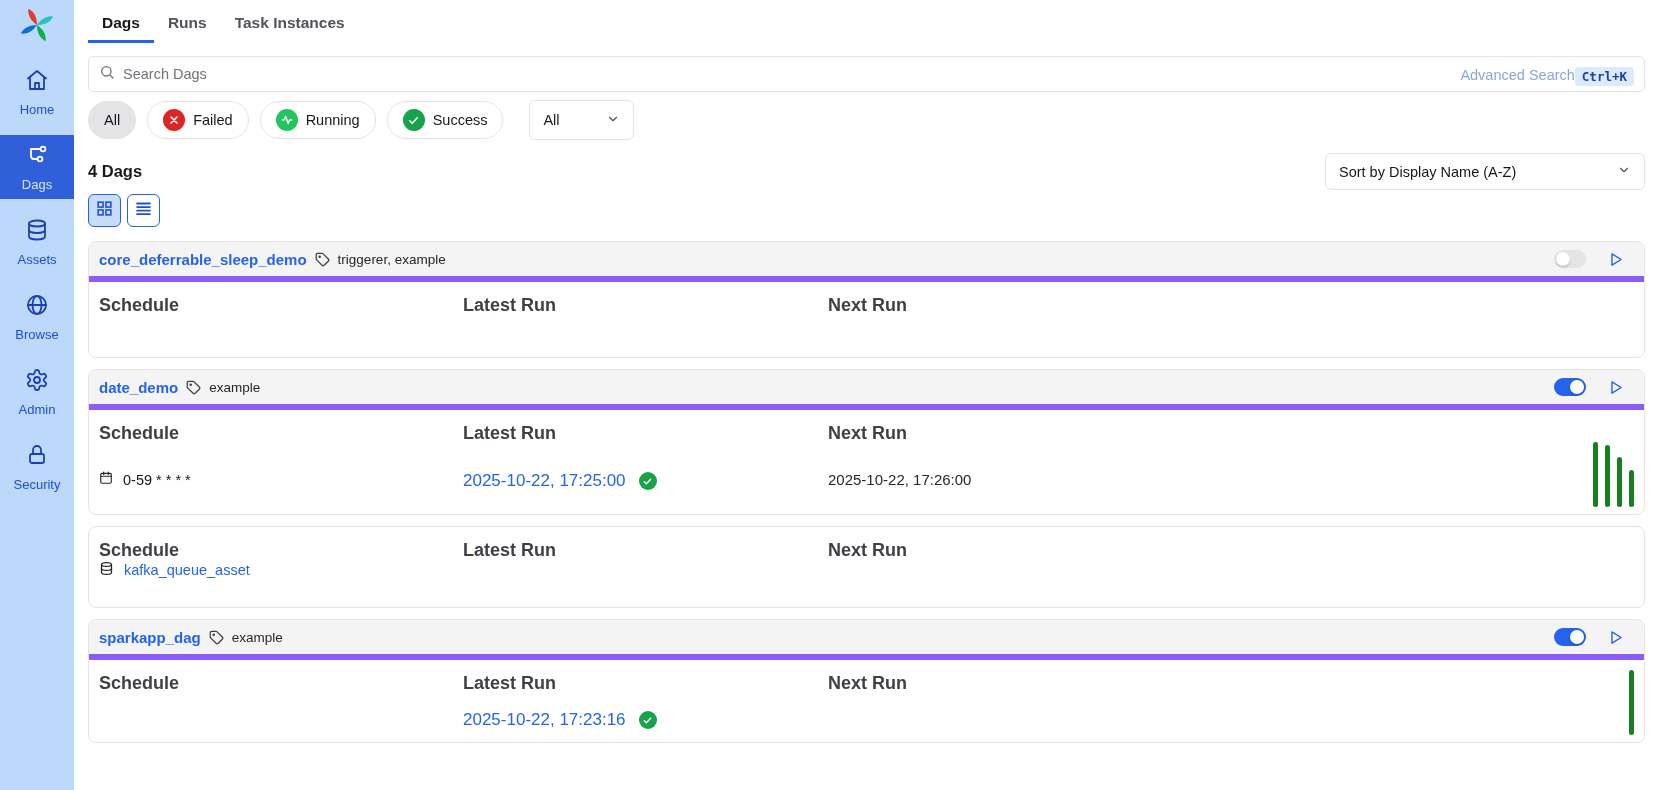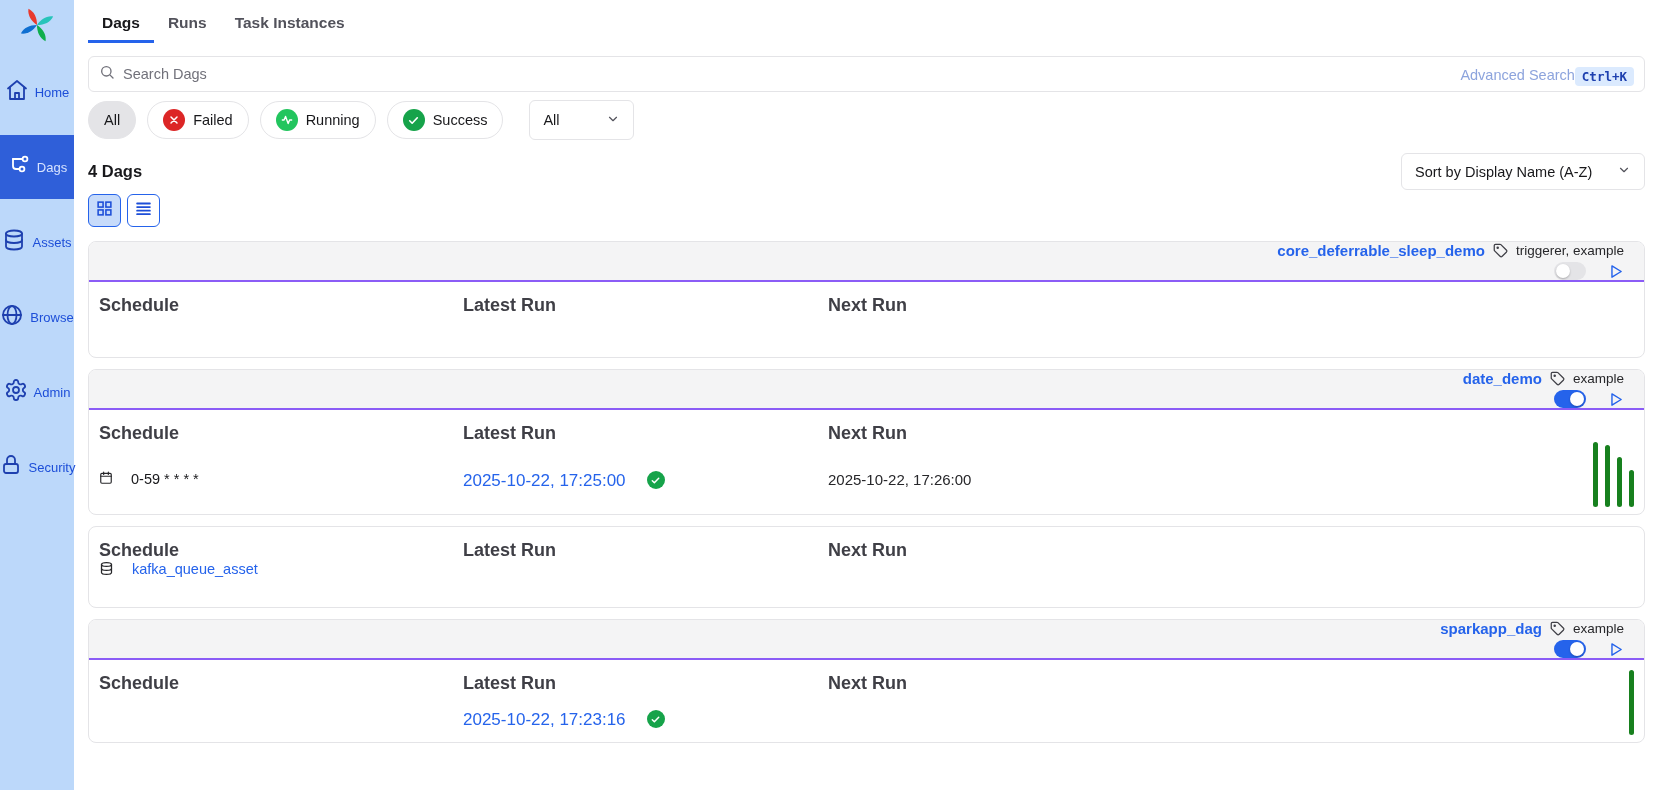--- a/index.html
+++ b/index.html
@@ -4,21 +4,21 @@
 <style>
   * { box-sizing: border-box; margin: 0; padding: 0; }
   html,body { width:1655px; height:790px; }
   body { font-family: "Liberation Sans", sans-serif; background:#fff; color:#18181b; overflow:hidden; }
   .app { display:flex; width:1655px; height:790px; }
 
   
   .sidebar { width:74px; flex:0 0 74px; background:#bcd8fa; height:790px; display:flex; flex-direction:column; align-items:stretch; }
   .logo { height:46px; display:flex; align-items:center; justify-content:center; padding-top:8px; }
   .nav { margin-top:14px; display:flex; flex-direction:column; }
-  .nav-item { height:64px; margin-bottom:11px; display:flex; flex-direction:row; align-items:center; justify-content:center; gap:6px; cursor:pointer; }
+  .nav-item { height:64px; margin-bottom:11px; display:flex; flex-direction:column; align-items:center; justify-content:center; gap:6px; cursor:pointer; }
   .nav-item svg { stroke:#1e40af; }
   .nav-item .nav-label { font-size:13px; color:#1d4ed8; }
   .nav-item.active { background:#2f5fd9; }
   .nav-item.active svg { stroke:#ffffff; }
   .nav-item.active .nav-label { color:#d7e3ff; }
 
   
   .main { flex:1; padding:0 10px 0 14px; position:relative; }
 
   .tabs { display:flex; margin-top:12px; }
@@ -38,49 +38,49 @@
   .chip-dot { width:22px; height:22px; border-radius:50%; display:flex; align-items:center; justify-content:center; }
   .chip-dot svg { stroke:#fff; }
   .select { height:40px; border:1px solid #e4e4e7; border-radius:6px; display:flex; align-items:center; justify-content:space-between; padding:0 13px; font-size:14.5px; cursor:pointer; background:#fff; }
   .select .sel-text { color:#18181b; }
   .select .sel-text.placeholder { color:#71717a; }
   .sel-paused { width:105px; margin-left:15px; }
   .sel-tag { width:236px; margin-left:18px; }
 
   .listheader { margin-top:13px; display:flex; align-items:center; justify-content:space-between; }
   .count { font-size:16.5px; font-weight:700; color:#18181b; }
-  .sel-sort { width:244px; height:37px; }
+  .sel-sort { width:320px; height:37px; }
 
   .viewtoggles { margin-top:4px; display:flex; gap:6px; }
   .vt-btn { width:33px; height:33px; border:1px solid #2563eb; border-radius:6px; background:#fff; display:flex; align-items:center; justify-content:center; cursor:pointer; }
   .vt-btn.active { background:#c7dbfa; }
   .vt-btn svg { stroke:#1d4ed8; }
 
   
   .cards { margin-top:14px; }
   .card { border:1px solid #e4e4e7; border-radius:8px; margin-bottom:11px; overflow:hidden; background:#fff; }
-  .card-head { height:40px; background:#f4f4f5; display:flex; align-items:flex-end; justify-content:space-between; padding:0 20px 0 10px; border-bottom:2px solid #8b5cf6;flex-direction:column; }
+  .card-head { height:40px; background:#f4f4f5; display:flex; align-items:center; justify-content:space-between; padding:0 20px 0 10px; border-bottom:6px solid #8b5cf6; }
   .head-left { display:flex; align-items:center; gap:8px; }
   .dag-name { font-size:15px; font-weight:700; color:#2563eb; text-decoration:none; cursor:pointer; }
   .tag-ic { display:flex; align-items:center; }
   .dag-tags { font-size:13.5px; color:#27272a; }
   .head-right { display:flex; align-items:center; gap:21px; }
   .switch { width:32px; height:18px; border-radius:9px; background:#e4e4e7; position:relative; cursor:pointer; flex:0 0 auto; }
   .switch .knob { position:absolute; top:2px; left:2px; width:14px; height:14px; border-radius:50%; background:#fff; box-shadow:0 1px 2px rgba(0,0,0,.25); }
   .switch.on { background:#2563eb; }
   .switch.on .knob { left:16px; }
   .play-btn { display:flex; align-items:center; cursor:pointer; }
 
   .card-body { position:relative; display:grid; grid-template-columns:364px 365px 1fr; padding:13px 10px 10px; }
   .body-h1 { min-height:75px; }
   .body-h2 { min-height:104px; }
   .body-h3 { min-height:80px; }
   .body-h4 { min-height:82px; }
   .col-label { font-size:18px; font-weight:700; color:#3f3f46; }
-  .col-value { display:flex; align-items:flex-start; gap:18px; font-size:14.5px; color:#18181b; }
+  .col-value { display:flex; align-items:center; gap:10px; font-size:14.5px; color:#18181b; }
   .gap-lg { margin-top:27px; }
   .gap-md { margin-top:16px; }
   .gap-sm { }
   .run-link { font-size:17px; color:#2563eb; text-decoration:none; cursor:pointer; }
   .asset-link { font-size:14.5px; color:#2563eb; text-decoration:none; cursor:pointer; }
   .next-run-val { font-size:15px; color:#27272a; }
   .status-badge { width:18px; height:18px; border-radius:50%; background:#16a34a; display:flex; align-items:center; justify-content:center; margin-left:3px; }
   .run-bars { position:absolute; right:10px; bottom:7px; display:flex; align-items:flex-end; gap:7px; cursor:pointer; }
   .run-bar { width:5px; border-radius:3px; background:#17801e; }
 </style>

